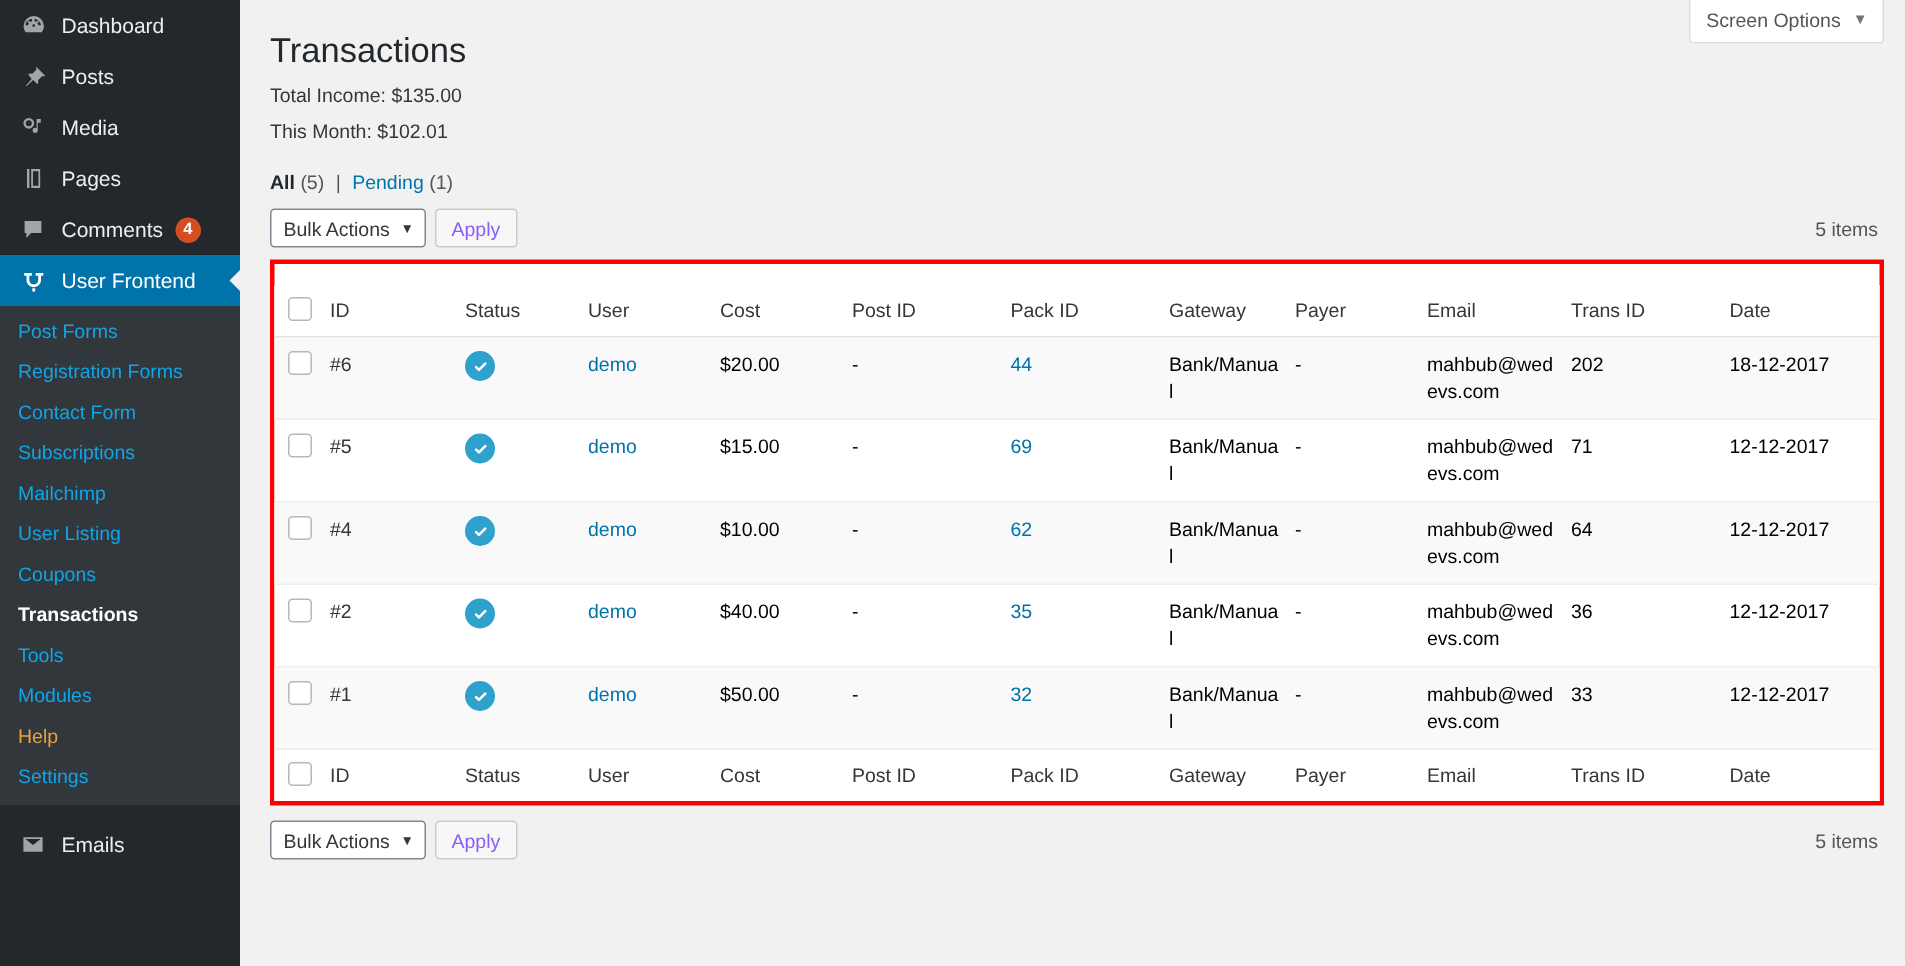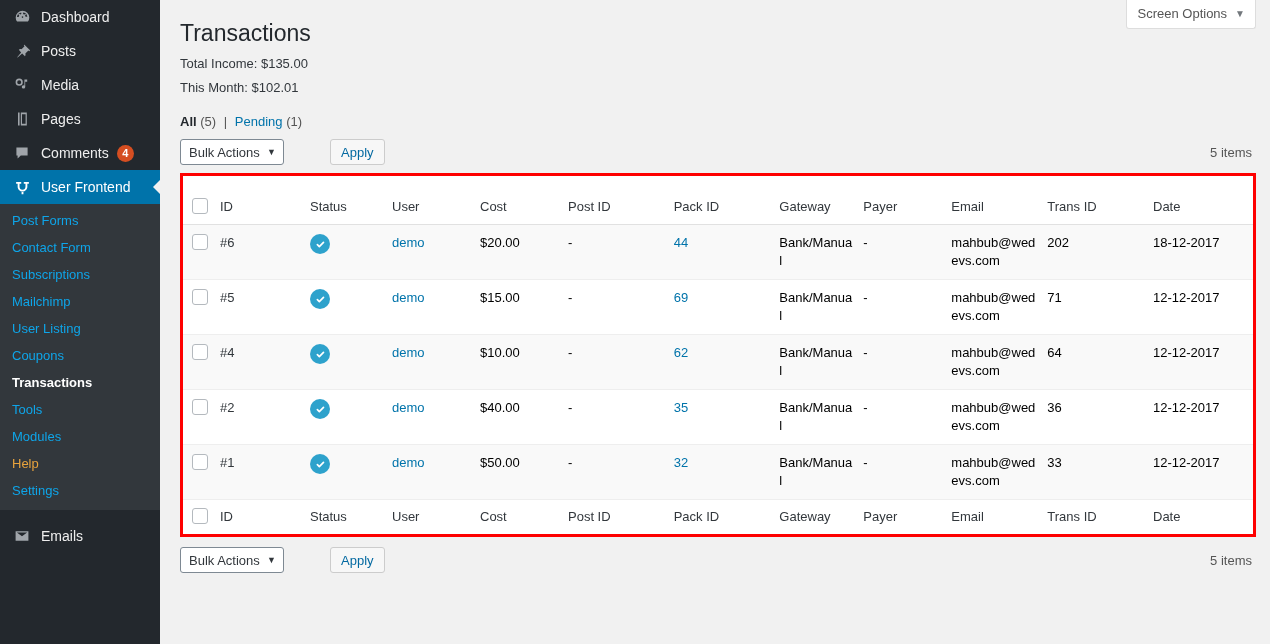--- a/index.html
+++ b/index.html
@@ -81,35 +81,35 @@
   .subsubsub {
     margin: 14px 0 4px 0; font-size: 13px; color: #555;
   }
   .subsubsub a { color: #0073aa; text-decoration: none; }
   .subsubsub .cur { color: #23282d; font-weight: 600; }
   .subsubsub .sep { color: #555; padding: 0 4px; }
   .subsubsub .cnt { color: #555; }
 
   .tablenav {
     display: flex; align-items: center;
-    height: 34px; margin: 6px 0 4px 0; position: relative; gap: 40px;
+    height: 34px; margin: 6px 0 4px 0; position: relative;
   }
   .select-box {
     height: 26px; border: 1px solid #7e8993; border-radius: 3px;
     background: #fff; color: #32373c; font-size: 13px;
     padding: 0 22px 0 8px; display: flex; align-items: center;
     position: relative; min-width: 104px;
   }
   .select-box .caret {
     position: absolute; right: 7px; font-size: 9px; color: #32373c;
   }
   .btn {
     height: 26px; margin-left: 6px;
     border: 1px solid #ccc; border-radius: 3px;
-    background: #f7f7f7; color: #0369a1; font-size: 13px;
+    background: #f7f7f7; color: #8b5cf6; font-size: 13px;
     padding: 0 10px; display: flex; align-items: center;
   }
   .displaying-num {
     position: absolute; right: 4px; font-size: 13px; color: #555;
   }
 
   
   .table-wrap {
     border: 3px solid #fe0000;
     background: #fff;
@@ -210,20 +210,21 @@
           <span class="mi-icon">
             <svg width="17" height="17" viewBox="0 0 20 20" fill="currentColor">
               <path d="M2.5 3.5h6v2.2h-2v3.4a3.6 3.6 0 003.5 3.4 3.6 3.6 0 003.5-3.4V5.7h-2V3.5h6v2.2h-1.8v3.4c0 3.1-2.6 5.6-5.7 5.6S4.3 12.2 4.3 9.1V5.7H2.5V3.5zm6.4 11.9h2.2V18H8.9v-2.6z"></path>
             </svg>
           </span>
           <span>User Frontend</span>
         </div>
       </div>
     <div class="submenu" id="sidebar-submenu">
         <div class="submenu-item">Post Forms</div>
+        <div class="submenu-item">Registration Forms</div>
         <div class="submenu-item">Contact Form</div>
         <div class="submenu-item">Subscriptions</div>
         <div class="submenu-item">Mailchimp</div>
         <div class="submenu-item">User Listing</div>
         <div class="submenu-item">Coupons</div>
         <div class="submenu-item current">Transactions</div>
         <div class="submenu-item">Tools</div>
         <div class="submenu-item">Modules</div>
         <div class="submenu-item help">Help</div>
         <div class="submenu-item">Settings</div>

